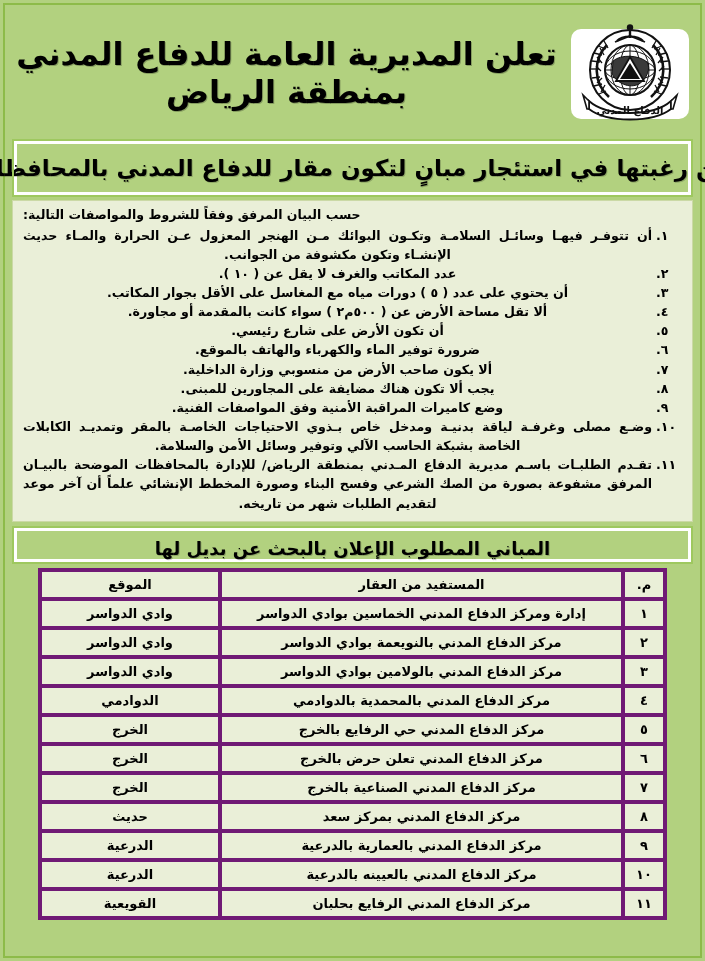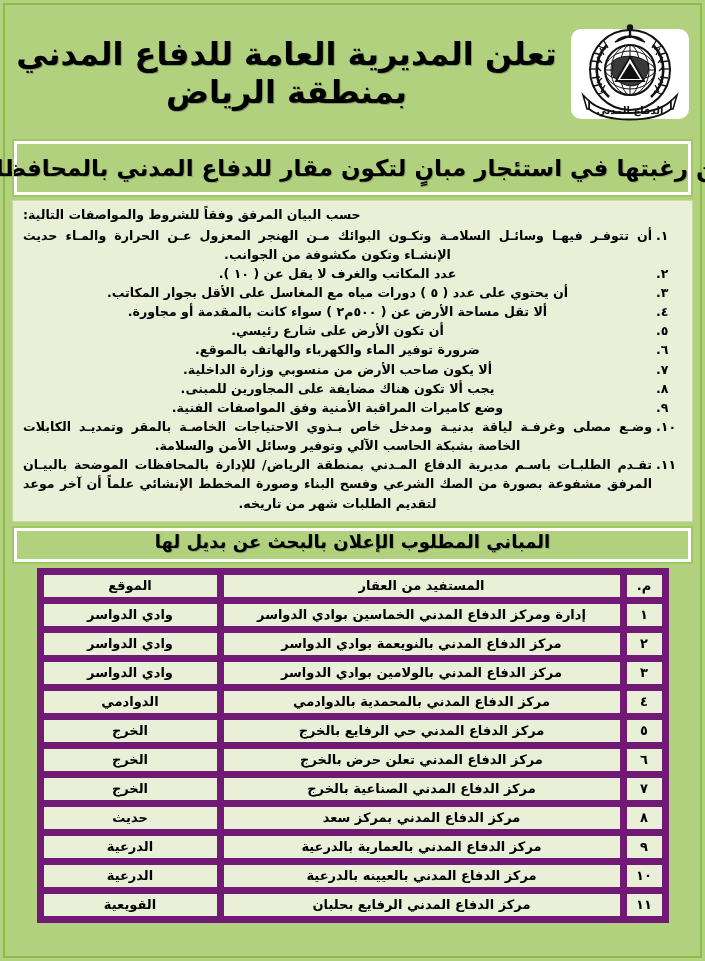--- a/index.html
+++ b/index.html
@@ -152,21 +152,21 @@
 
   
   .table-banner {
     flex: 0 0 auto;
     margin: 6px 2px 4px 2px;
     background: #b2d17f;
     border: 3px solid #ffffff;
     outline: 2px solid #9ec85f;
     height: 34px;
     display: flex;
-    align-items: flex-start;
+    align-items: flex-end;
     justify-content: center;
     box-sizing: border-box;
   }
   .table-banner .txt {
     color: #000;
     font-weight: bold;
     font-size: 18px;
     letter-spacing: -0.3px;
     text-shadow: 1px 1px 0 rgba(0,0,0,0.2);
     white-space: nowrap;
@@ -180,21 +180,21 @@
     align-items: flex-start;
     padding-top: 2px;
   }
   table.bldg {
     width: 625px;
     border-collapse: collapse;
     background: #eaefd8;
     table-layout: fixed;
   }
   table.bldg th, table.bldg td {
-    border: 7px solid #701a75;
+    border: 4px solid #701a75;
     height: 29px;
     font-size: 13px;
     font-weight: bold;
     color: #000;
     padding: 0 6px;
     box-sizing: border-box;
     background: #eaefd8;
   }
   table.bldg col.c-num { width: 42px; }
   table.bldg col.c-ben { width: 403px; }

